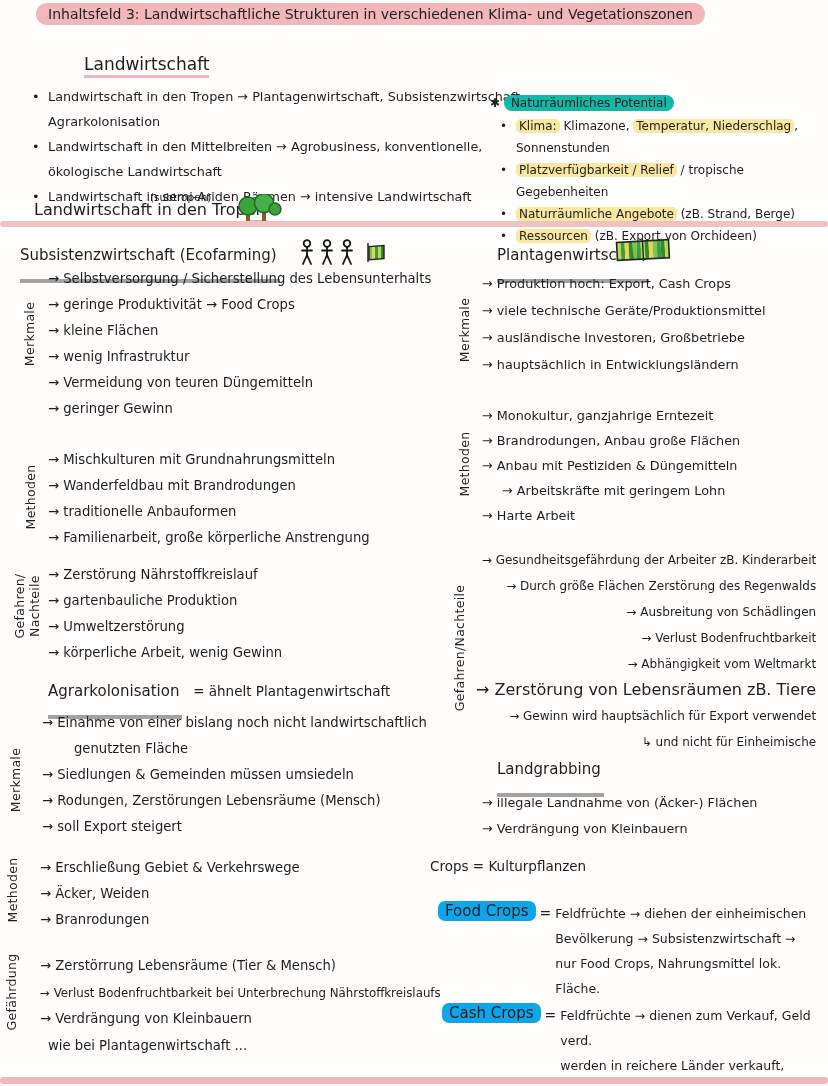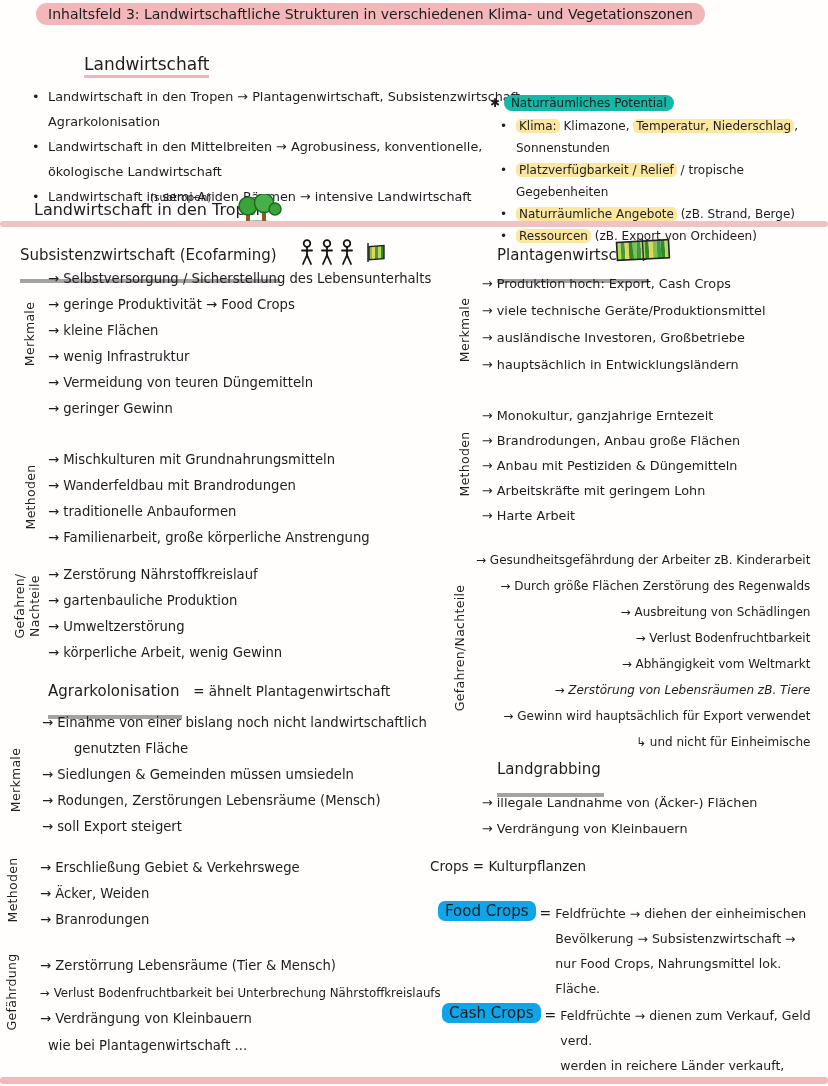--- a/index.html
+++ b/index.html
@@ -192,32 +192,32 @@
     <div class="line" style="font-size:12.8px; line-height:27px;">→ viele technische Geräte/Produktionsmittel</div>
     <div class="line" style="font-size:12.8px; line-height:27px;">→ ausländische Investoren, Großbetriebe</div>
     <div class="line" style="font-size:12.8px; line-height:27px;">→ hauptsächlich in Entwicklungsländern</div>
   </div>
   <div class="vlabel" style="left:464px; top:330px;">Merkmale</div>
 
   <div class="abs" style="left:482px; top:403px;">
     <div class="line" style="font-size:12.8px; line-height:25px;">→ Monokultur, ganzjahrige Erntezeit</div>
     <div class="line" style="font-size:12.8px; line-height:25px;">→ Brandrodungen, Anbau große Flächen</div>
     <div class="line" style="font-size:12.8px; line-height:25px;">→ Anbau mit Pestiziden &amp; Düngemitteln</div>
-    <div class="line" style="font-size:12.8px; line-height:25px;">→ Arbeitskräfte mit geringem Lohn</div>
+    <div class="line" style="font-size:12.8px; line-height:25px;margin-left:20px;">→ Arbeitskräfte mit geringem Lohn</div>
     <div class="line" style="font-size:12.8px; line-height:25px;">→ Harte Arbeit</div>
   </div>
   <div class="vlabel" style="left:464px; top:464px;">Methoden</div>
 
   <div class="abs" style="left:476px; top:547px;text-align:right;">
     <div class="line" style="font-size:12px; line-height:26px;">→ Gesundheitsgefährdung der Arbeiter zB. Kinderarbeit</div>
     <div class="line" style="font-size:12px; line-height:26px;">→ Durch größe Flächen Zerstörung des Regenwalds</div>
     <div class="line" style="font-size:12px; line-height:26px;">→ Ausbreitung von Schädlingen</div>
     <div class="line" style="font-size:12px; line-height:26px;">→ Verlust Bodenfruchtbarkeit</div>
     <div class="line" style="font-size:12px; line-height:26px;">→ Abhängigkeit vom Weltmarkt</div>
-    <div class="line" style="font-size:12px; line-height:26px;font-style:italic;">→ Zerstörung von Lebensräumen zB. Tiere</div>
+    <div class="line" style="font-size:16px; line-height:26px;">→ Zerstörung von Lebensräumen zB. Tiere</div>
     <div class="line" style="font-size:12px; line-height:26px;">→ Gewinn wird hauptsächlich für Export verwendet</div>
     <div class="line" style="font-size:12px; line-height:26px; padding-left:18px;">↳ und nicht für Einheimische</div>
   </div>
   <div class="vlabel" style="left:459px; top:648px;">Gefahren/Nachteile</div>
 
   <div class="abs" style="left:497px; top:760px; font-size:15px;">
     <span class="ul-green">Landgrabbing</span>
   </div>
   <div class="abs" style="left:482px; top:790px;">
     <div class="line" style="font-size:12.8px;">→ illegale Landnahme von (Äcker-) Flächen</div>

